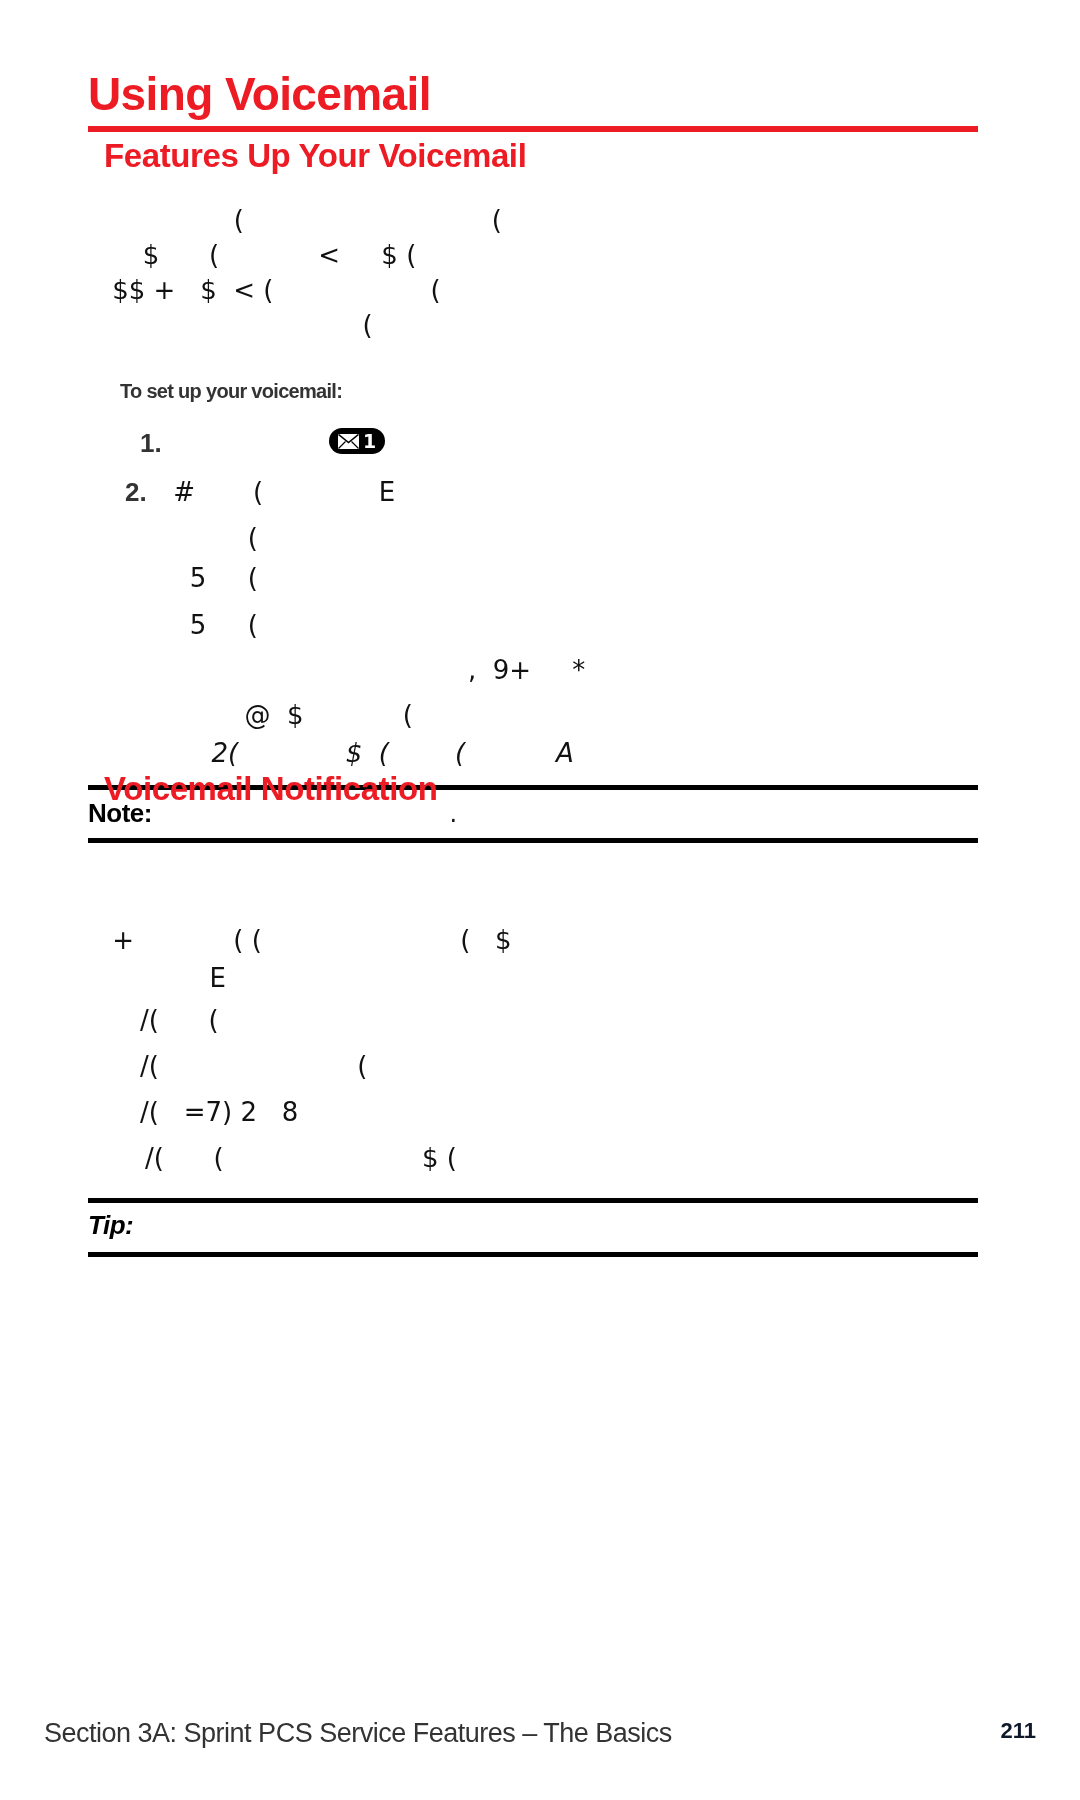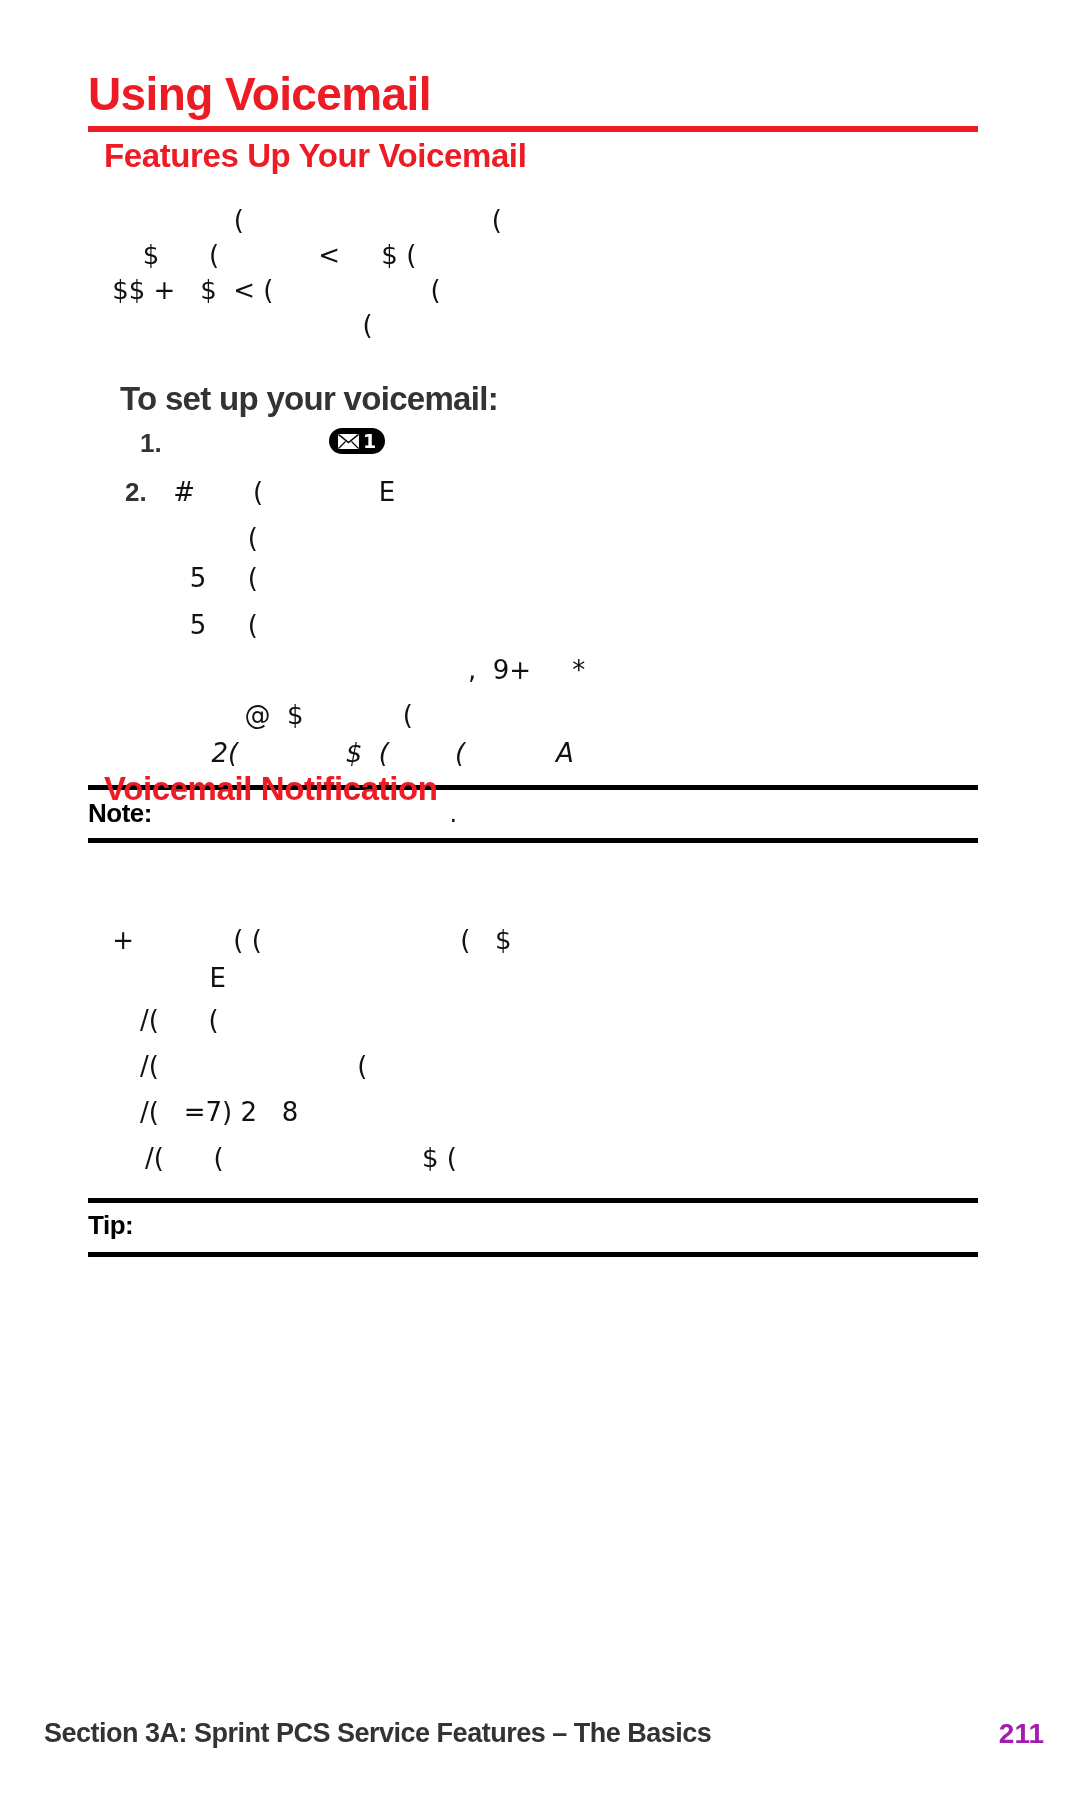--- a/index.html
+++ b/index.html
@@ -62,21 +62,21 @@
     font-family: "DejaVu Sans", sans-serif;
     font-size: 26px;
     color: #111111;
     white-space: pre;
     letter-spacing: 0px;
   }
 
   
   .runin {
     position: absolute;
-    font-size: 33px;
+    font-size: 20px;
     font-weight: bold;
     color: #333333;
     letter-spacing: -0.7px;
     white-space: pre;
   }
 
   
   .step-num {
     position: absolute;
     font-size: 26px;
@@ -131,32 +131,32 @@
     color: #111111;
     white-space: pre;
   }
 
   
   .footer-text {
     position: absolute;
     left: 44px;
     top: 1718px;
     font-size: 27px;
-    font-weight: bold;
+    font-weight: normal;
     color: #333333;
     letter-spacing: -0.5px;
     white-space: nowrap;
   }
   .footer-page {
     position: absolute;
-    right: 36px;
+    right: 44px;
     top: 1718px;
-    font-size: 28px;
-    font-weight: bold;
-    color: #a21caf;
+    font-size: 22px;
+    font-weight: bold;
+    color: #0f172a;
     white-space: nowrap;
   }
 </style>
 </head>
 <body>
 
 <div class="page">
 
   <div class="doc-title">Using Voicemail</div>
   <div class="title-rule"></div>
@@ -201,20 +201,20 @@
 
   <div class="glyph-line" style="left:104px; top:925px;"> +            ( (                        (   $</div>
   <div class="glyph-line" style="left:160px; top:963px;">      E</div>
 
   <div class="glyph-line" style="left:140px; top:1005px;">/(      (</div>
   <div class="glyph-line" style="left:140px; top:1051px;">/(                        (</div>
   <div class="glyph-line" style="left:140px; top:1097px;">/(   =7) 2   8</div>
   <div class="glyph-line" style="left:145px; top:1143px;">/(      (                        $ (</div>
 
   <div class="callout-rule" style="top:1198px;"></div>
-  <div class="callout-label" style="left:88px; top:1210px;">Tip:</div>
+  <div class="callout-label" style="left:88px; top:1210px;font-style:italic;">Tip:</div>
   <div class="callout-body" style="left:175px; top:1212px;"></div>
   <div class="callout-rule" style="top:1252px;"></div>
 
   <div class="footer-text">Section 3A: Sprint PCS Service Features – The Basics</div>
   <div class="footer-page">211</div>
 
 </div>
 
 </body></html>

